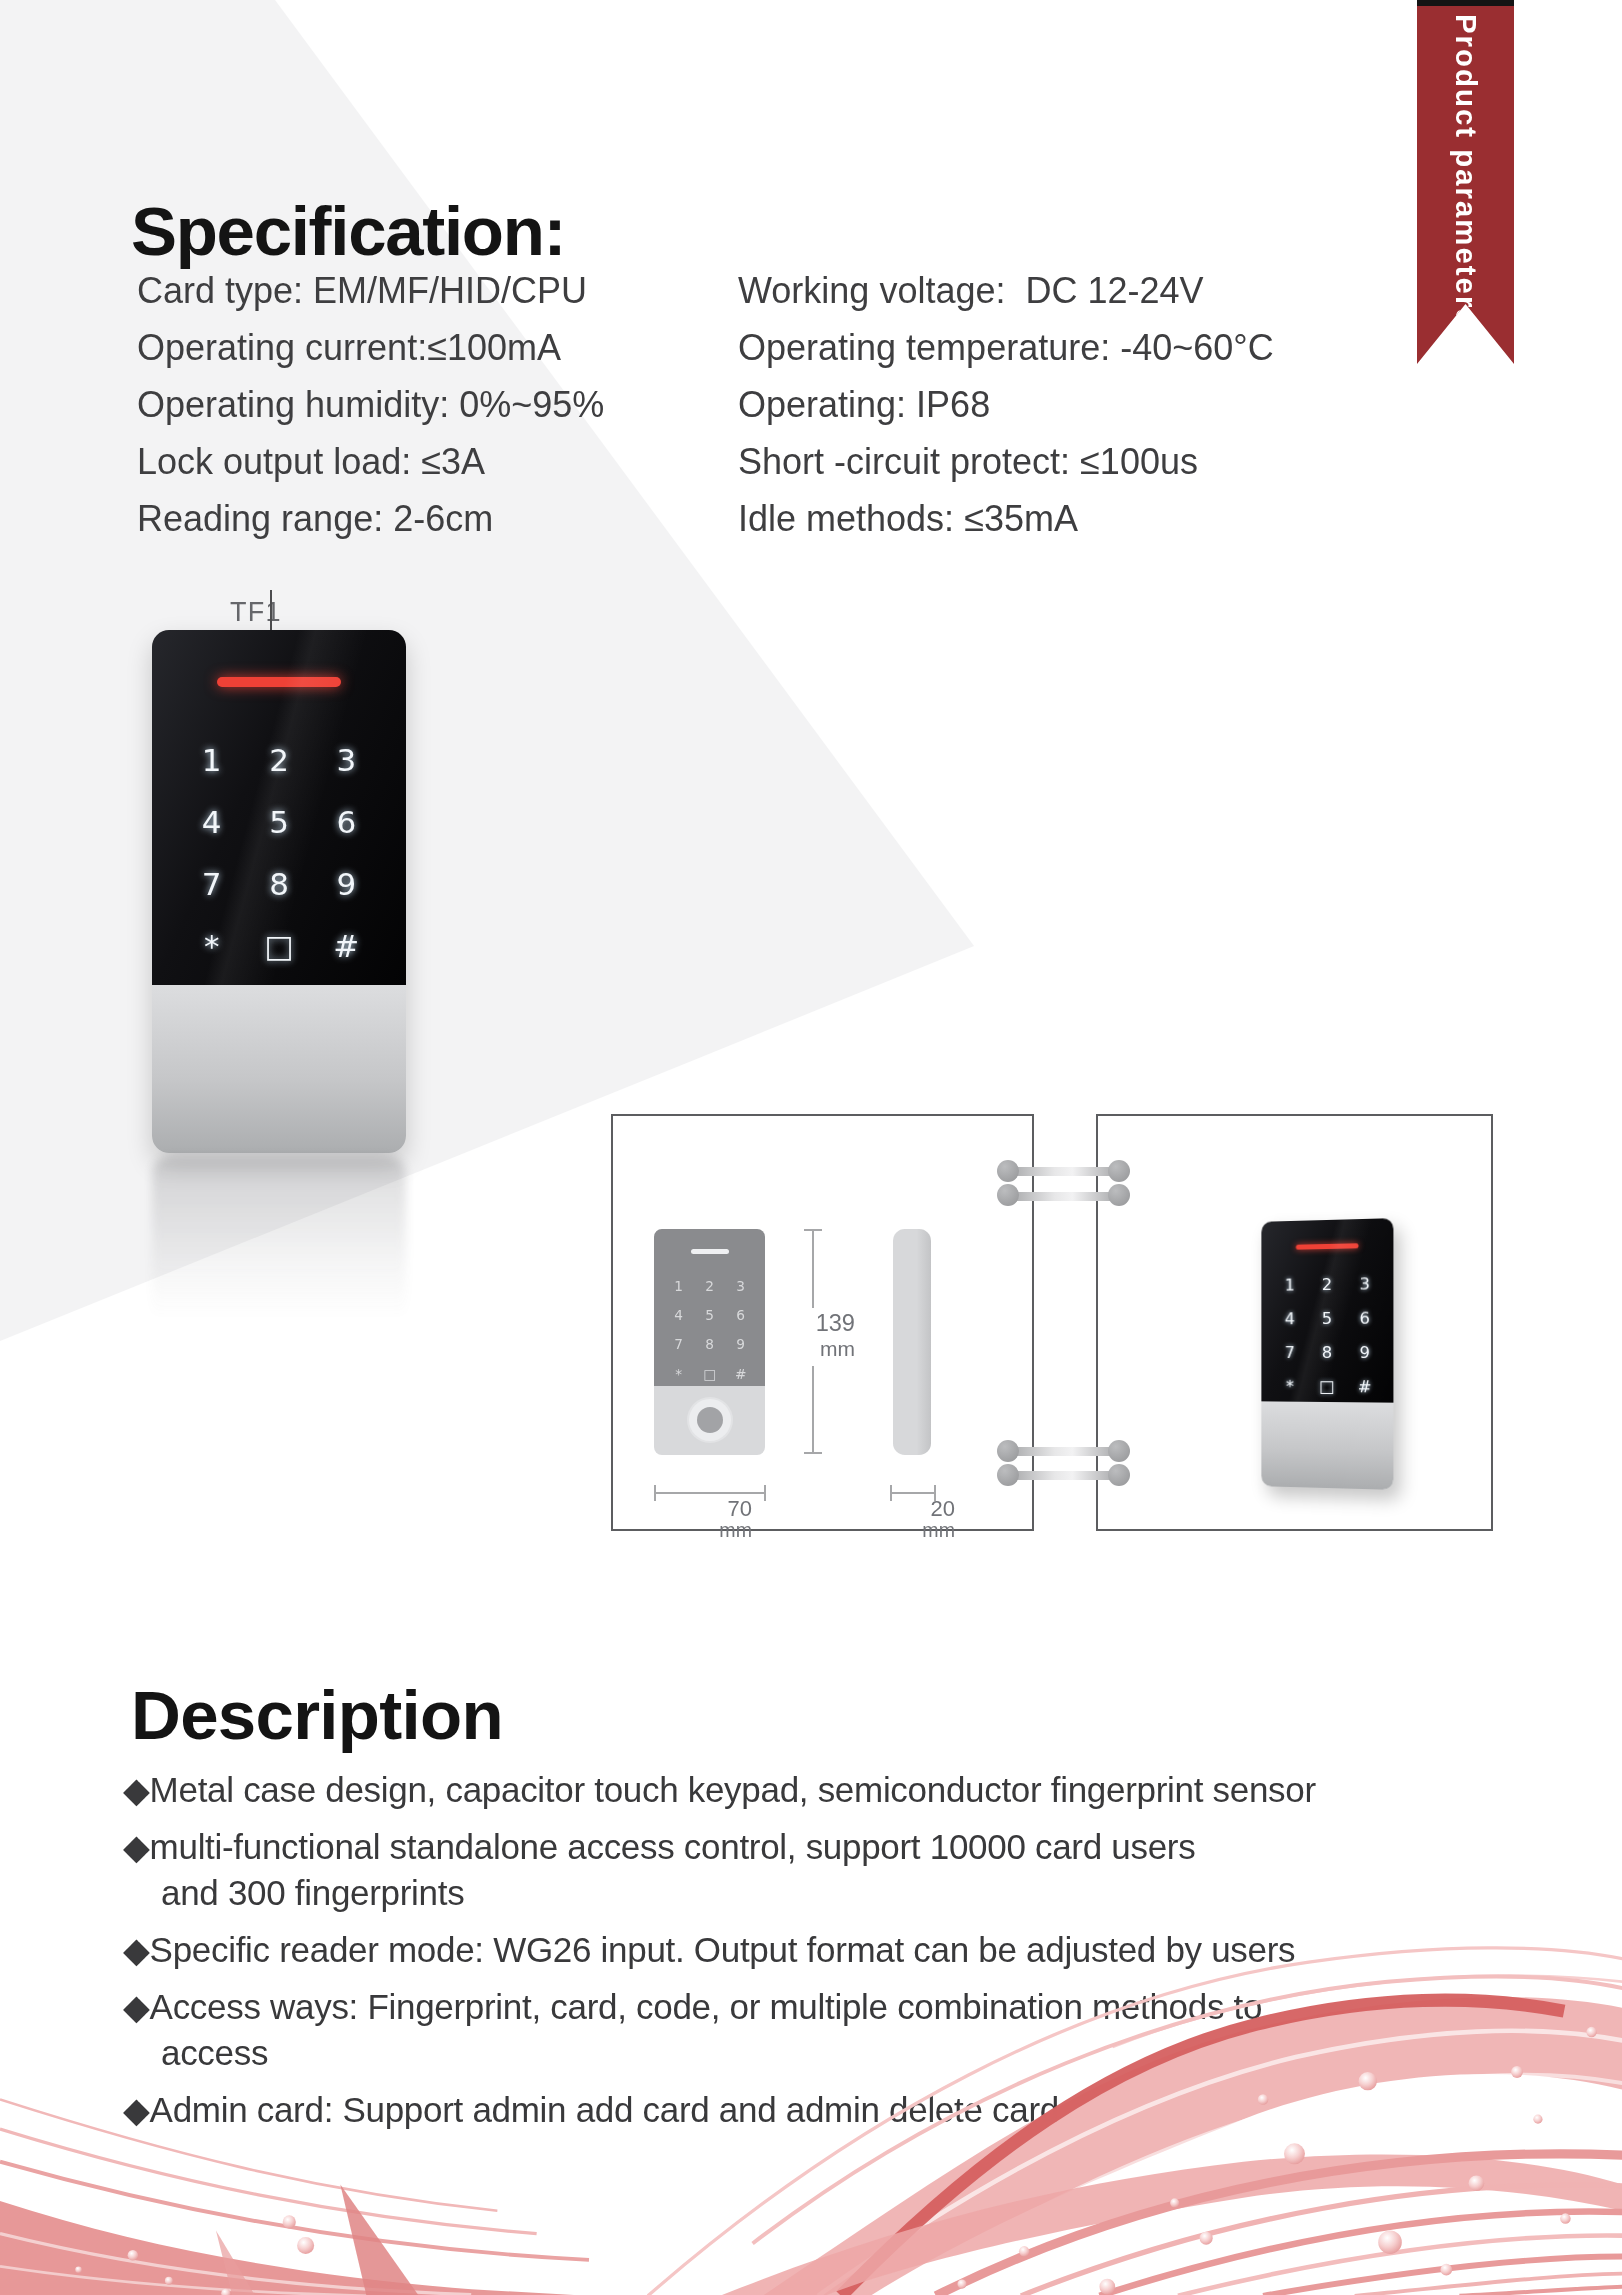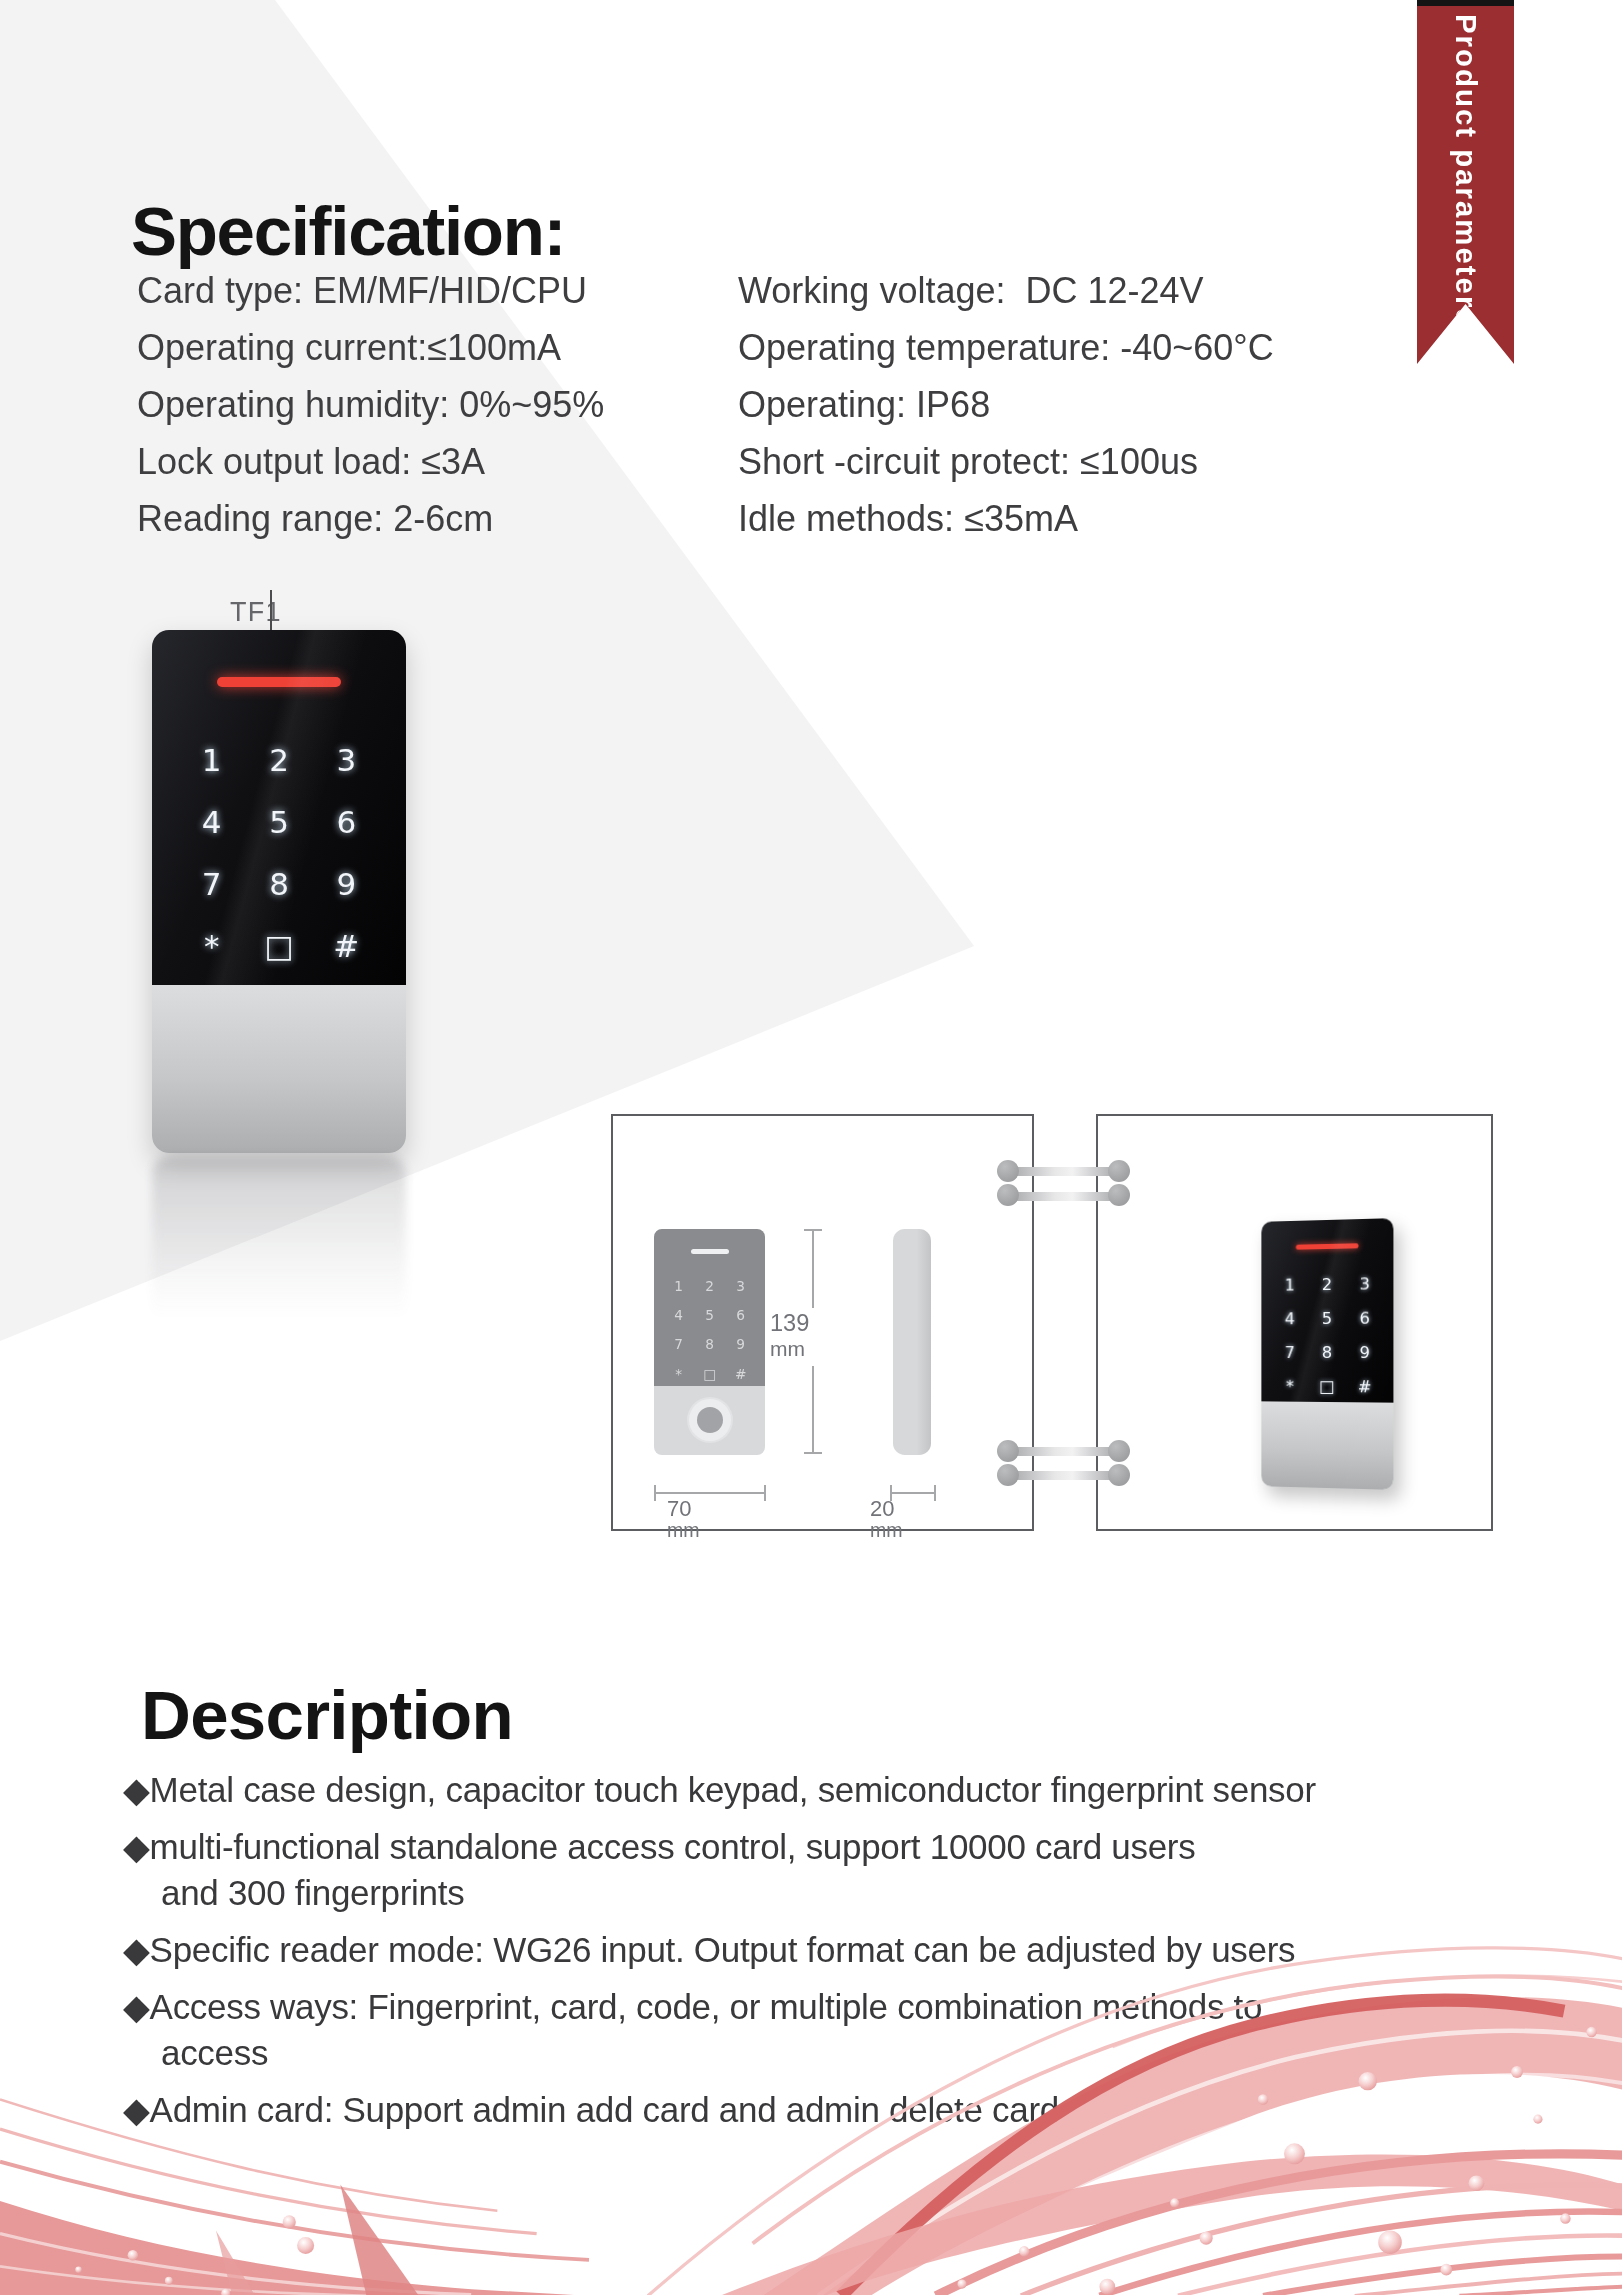--- a/index.html
+++ b/index.html
@@ -85,41 +85,41 @@
   .fv-fp { position:absolute; left:35px; top:13px; width:42px; height:42px; border-radius:50%;
     background:#ecedef; box-shadow:0 0 0 2px #e2e3e5; display:flex; align-items:center; justify-content:center; }
   .fv-fp-inner { width:26px; height:26px; border-radius:50%; background:#a2a3a6; }
 
   
   .side-view { position:absolute; left:280px; top:113px; width:38px; height:226px;
     background:linear-gradient(90deg,#d7d8da 0%,#d7d8da 62%,#c3c4c6 100%); border-radius:11.8px; }
 
   
   .dim { position:absolute; background:#a6a7a9; }
-  .dim-label { position:absolute; color:var(--text-dim,#717378); text-align:left; }
+  .dim-label { position:absolute; color:var(--text-dim,#717378); text-align:right; }
 
   
   .ring-bar { position:absolute; left:1008px; width:111px; height:8.5px; border-radius:4.6px; z-index:5;
     background:linear-gradient(90deg,#a5a6a8 0%,#e7e7e8 42%,#f2f2f3 58%,#a5a6a8 100%); }
   .ring-dot { position:absolute; width:22px; height:22px; border-radius:50%; z-index:6;
     background:radial-gradient(circle at 35% 30%,#bcbdbf,#939496); }
 
   
   .device-mini { position:absolute; left:162px; top:104px; width:133px; height:268px;
     border-radius:10.5px; overflow:hidden; transform:perspective(589px) rotateY(-7deg);
     box-shadow:6.5px 9.2px 17px rgba(0,0,0,.22); }
   .device-mini .glass { height:182px; }
   .device-mini .led { top:23.6px; width:63px; height:5.9px; box-shadow:0 0 6.5px rgba(239,65,54,.85); }
   .device-mini .keys { left:10.5px; top:47px; width:113px; grid-auto-rows:34px; }
   .device-mini .keys .key { font-size:16.4px; text-shadow:0 0 4.6px rgba(210,235,255,.95); }
   .device-mini .metal { height:86px; }
 
   
   .desc-title { position:absolute; left:131px; top:1676px; font-size:69px; font-weight:bold;
-    color:#141414; letter-spacing:-0.7px;margin-left:10px; }
+    color:#141414; letter-spacing:-0.7px; }
   .bullets { position:absolute; left:123px; top:1767px; width:1230px;
     font-size:35px; color:#39393b; letter-spacing:-0.3px; }
   .bullets .li { margin-bottom:11px; padding-left:38px; }
   .bullets .li div { line-height:46px; }
   .bullets .li .li-first { text-indent:-38px; }
 
   
   .waves { position:absolute; left:0; top:1903px; width:1623px; height:393px; }
 </style>
 </head>

